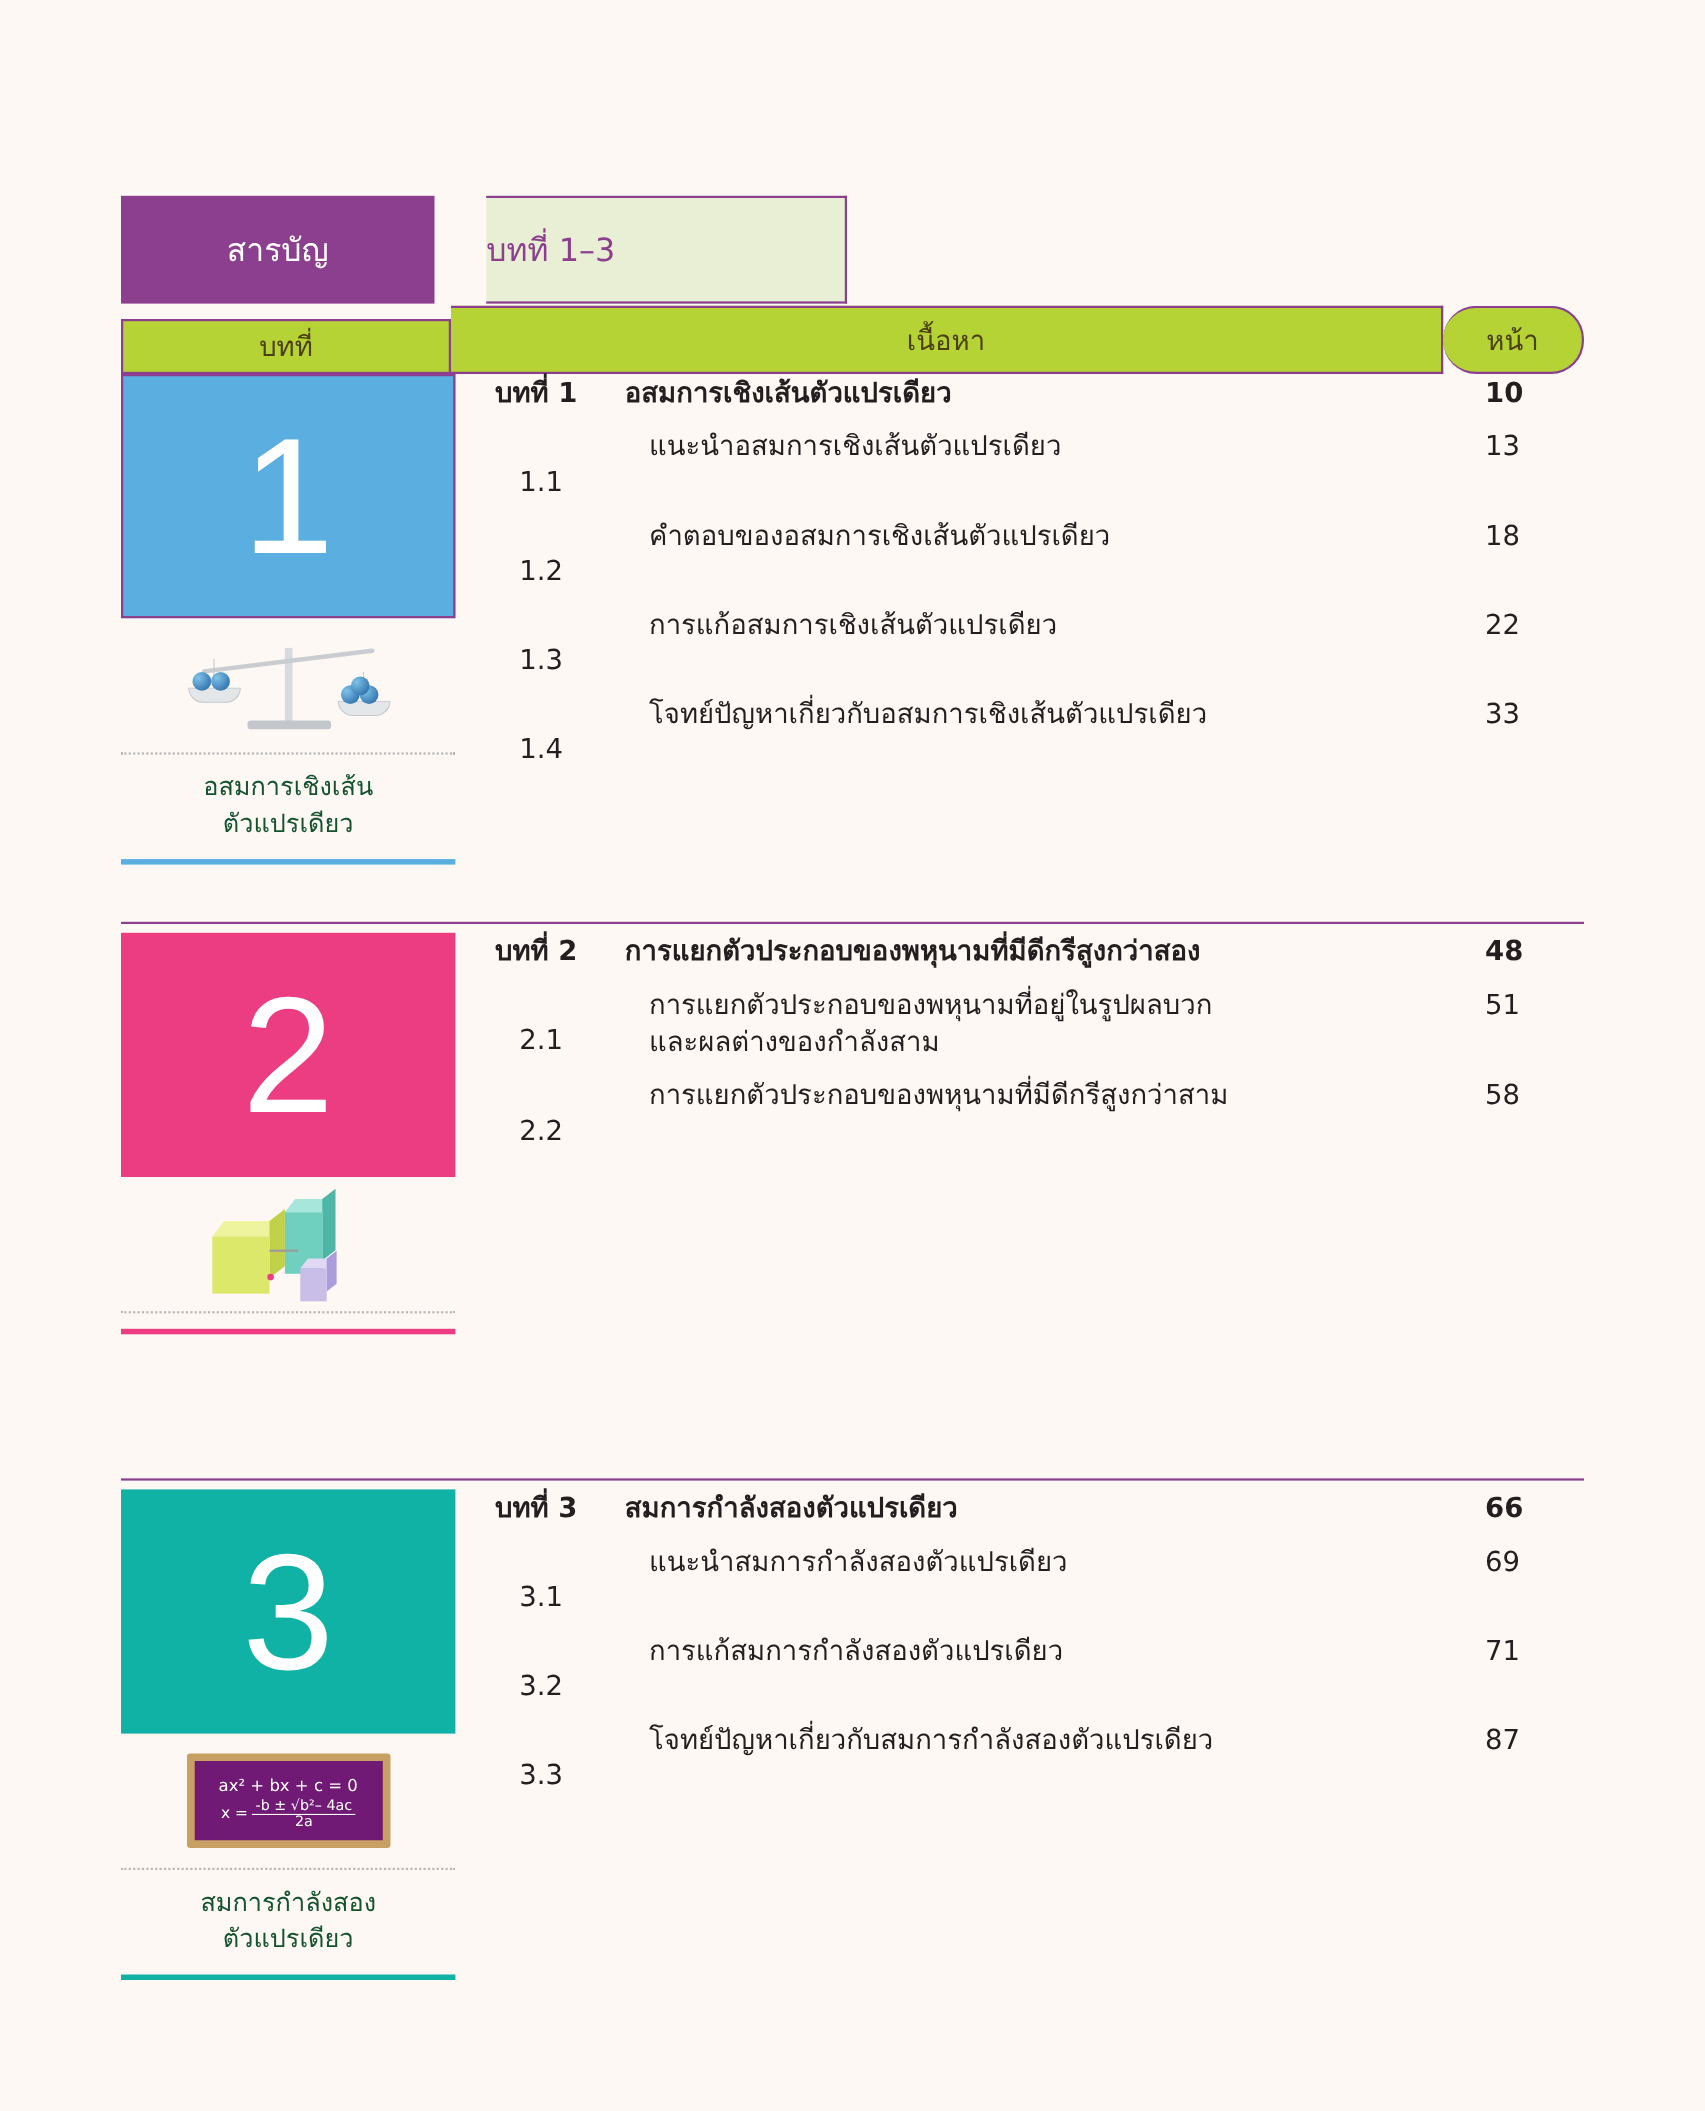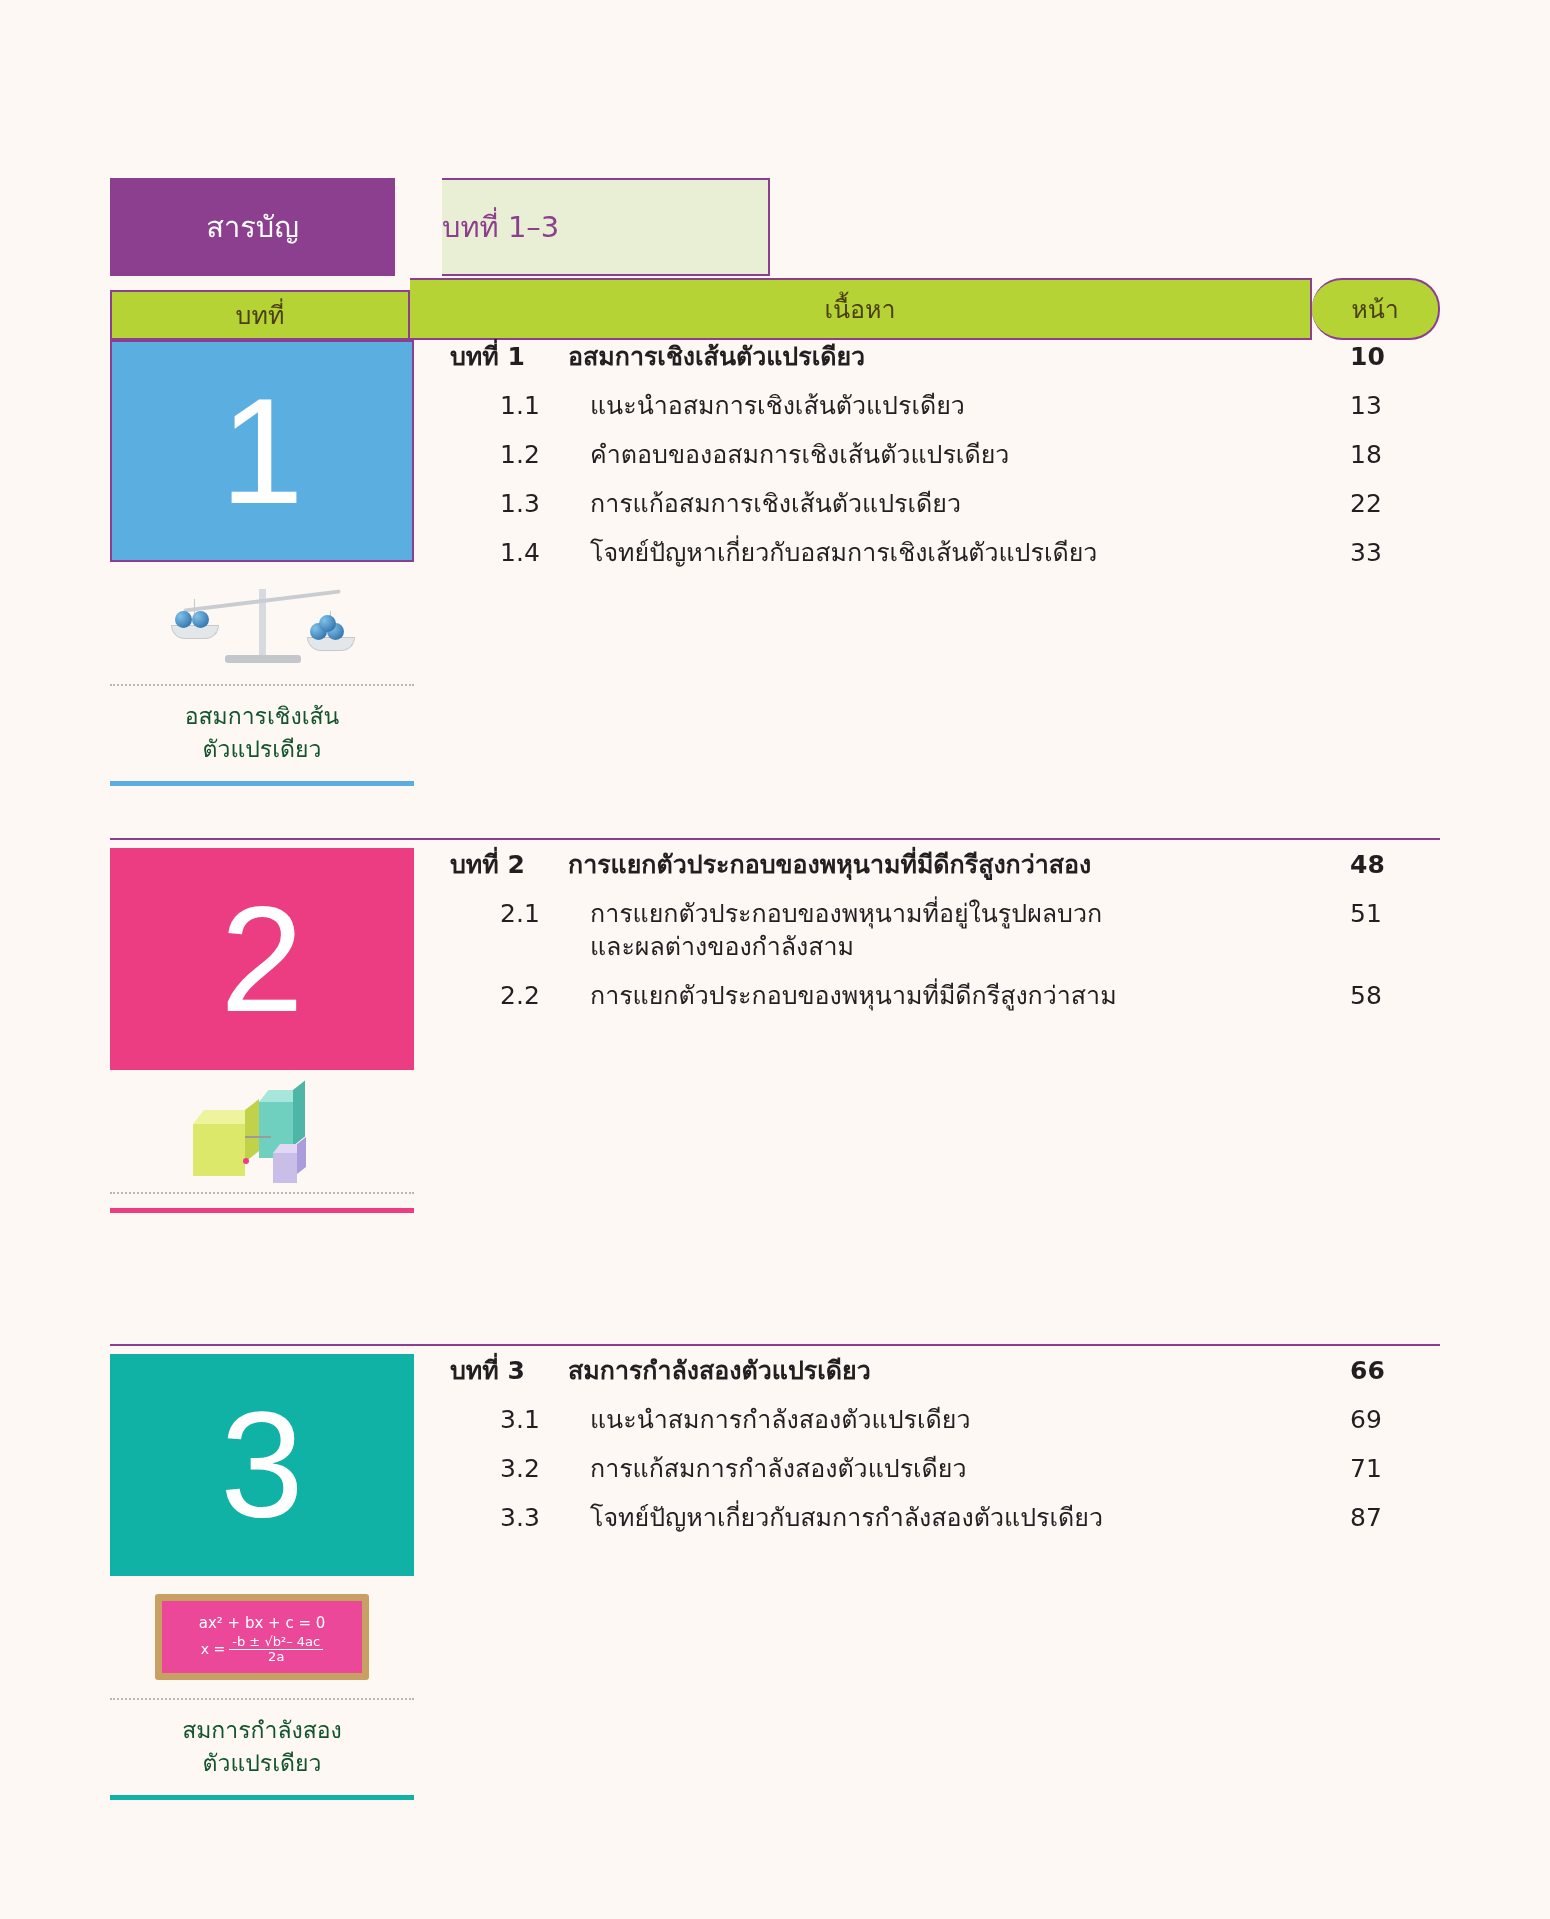--- a/index.html
+++ b/index.html
@@ -163,25 +163,26 @@
   }
   .toc-line.main {
     font-weight: bold;
   }
   .toc-num {
     width: 118px;
     flex: 0 0 118px;
     text-align: left;
   }
   .toc-num.sub {
-    text-align: center;
+    text-align: left;
     padding-right: 22px;
     width: 96px;
     flex: 0 0 96px;
     margin-left: 22px;
+    margin-top: 32px;
   }
   .toc-title {
     flex: 1;
   }
   .toc-page {
     width: 90px;
     flex: 0 0 90px;
     text-align: left;
   }
   .toc-line.main .toc-page { font-weight: bold; }
@@ -240,22 +241,22 @@
   .c-purple .face-top { left: 0; top: 0; width: 24px; height: 9px; background: #e0d8f4; transform: skewX(-38deg); transform-origin: bottom left; }
   .c-purple .face-side { left: 24px; top: 0; width: 9px; height: 30px; background: #ab9ddb; transform: skewY(-38deg); transform-origin: top left; }
 
   .arrow-dot { position: absolute; left: 56px; top: 82px; width: 6px; height: 6px;
     background: #ec3c82; border-radius: 50%; }
   .arrow-line { position: absolute; left: 58px; top: 60px; width: 26px; height: 2px;
     background: #9b9b9b; }
 
   .board {
     position: relative;
-    width: 214px; height: 86px;
-    background: #ec4899;
+    width: 185px; height: 86px;
+    background: #701a75;
     border: 7px solid #c9a063;
     box-sizing: border-box;
     border-radius: 3px;
     color: #ffffff;
     font-size: 15px;
     font-family: "DejaVu Sans", sans-serif;
     display: flex;
     flex-direction: column;
     align-items: center;
     justify-content: center;

